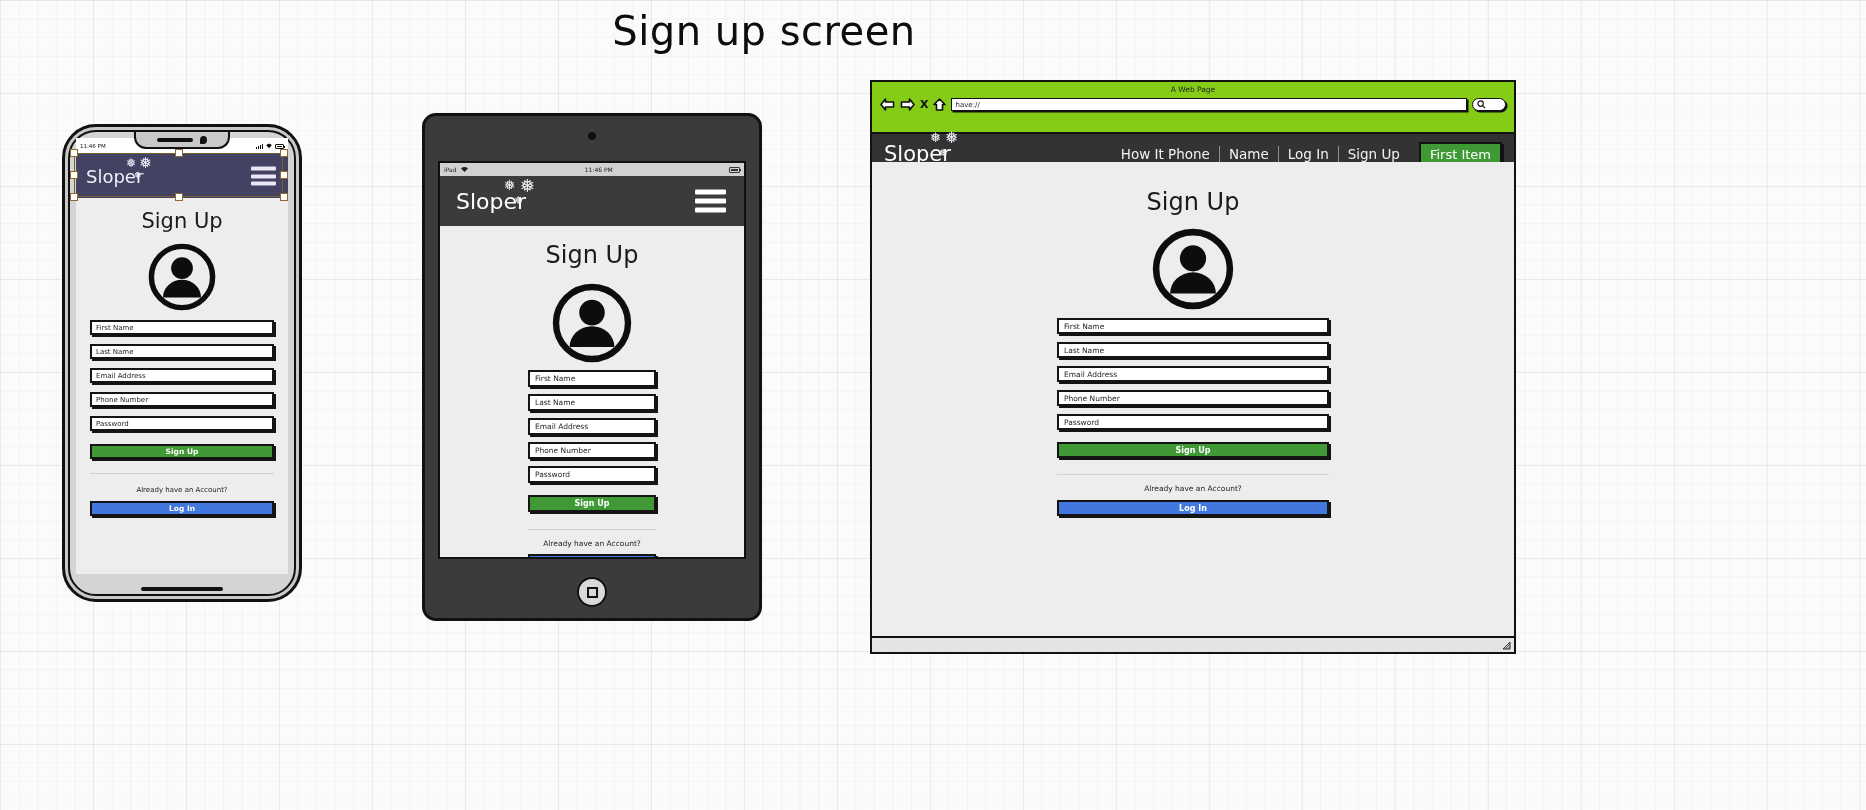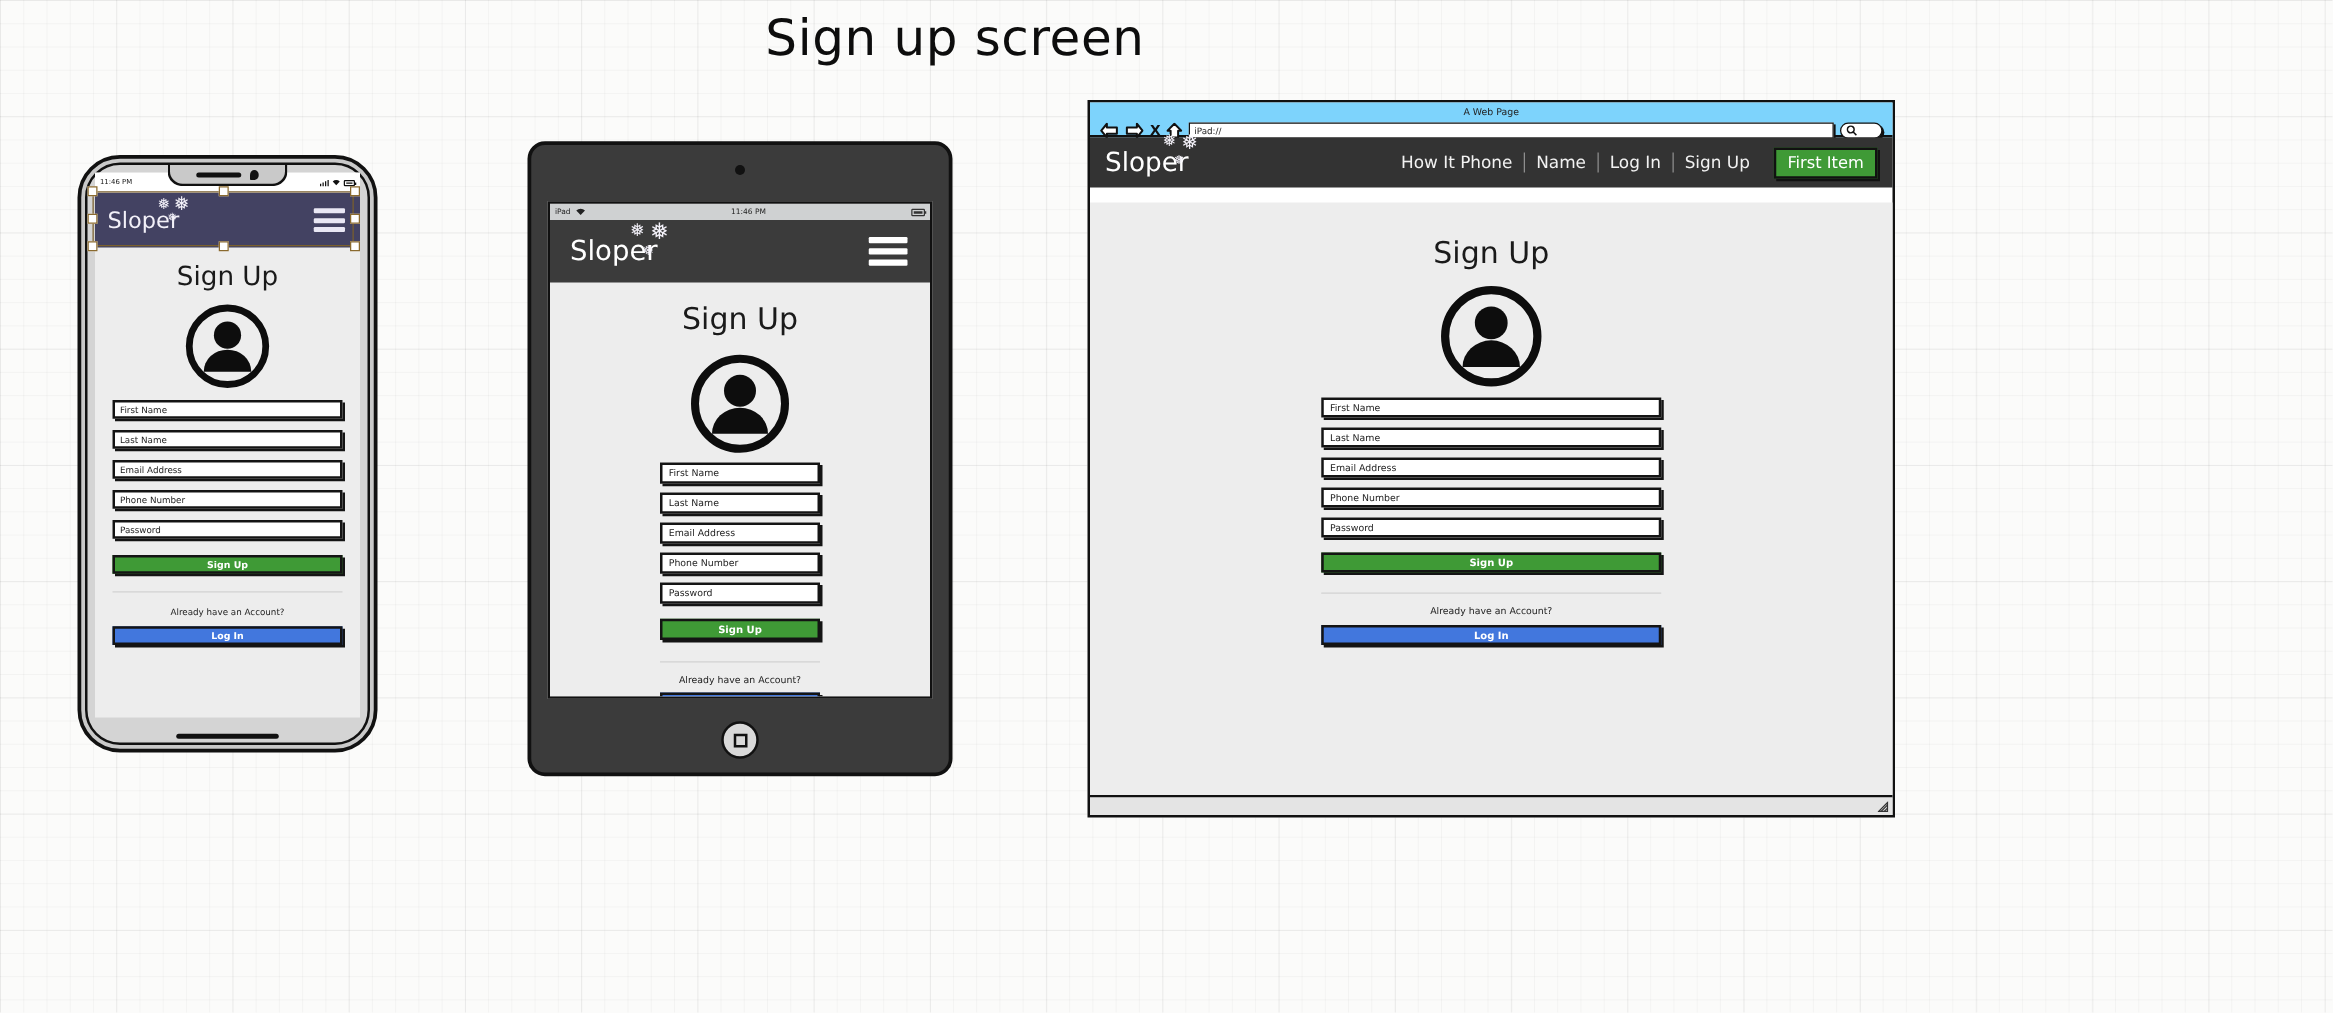--- a/index.html
+++ b/index.html
@@ -271,22 +271,22 @@
 
   
   #browser-mockup {
     position: absolute;
     left: 870px; top: 80px;
     width: 646px; height: 574px;
     background: #ffffff;
     border: 2.5px solid #111;
   }
   .browser-chrome {
-    height: 28px;
-    background: #7dd3fc;
+    height: 52px;
+    background: #84cc16;
     border-bottom: 2.5px solid #111;
     position: relative;
   }
   .chrome-title {
     position: absolute; left: 0; top: 3px; width: 100%;
     text-align: center; font-size: 7.5px; color: #222;
     font-family: "DejaVu Sans", sans-serif;
   }
   .chrome-row {
     position: absolute; left: 8px; right: 8px; top: 16px;
@@ -522,21 +522,21 @@
           <svg width="15" height="13" viewBox="0 0 15 13">
             <path d="M9.5 1 L14 6.5 L9.5 12 L9.5 9 L1.5 9 L1.5 4 L9.5 4 Z" fill="#fff" stroke="#111" stroke-width="1.6" stroke-linejoin="round"></path>
           </svg>
         </span>
         <span class="chrome-icon" style="font-size:11px; font-weight:bold; color:#111; line-height:1;">X</span>
         <span class="chrome-icon">
           <svg width="13" height="13" viewBox="0 0 13 13">
             <path d="M6.5 1 L12 6.5 L9.5 6.5 L9.5 12 L3.5 12 L3.5 6.5 L1 6.5 Z" fill="#fff" stroke="#111" stroke-width="1.6" stroke-linejoin="round"></path>
           </svg>
         </span>
-        <span class="url-bar">iPad://</span>
+        <span class="url-bar">have://</span>
         <span class="search-pill">
           <svg width="9" height="9" viewBox="0 0 10 10">
             <circle cx="4" cy="4" r="3" fill="none" stroke="#111" stroke-width="1.3"></circle>
             <line x1="6.2" y1="6.2" x2="9" y2="9" stroke="#111" stroke-width="1.3"></line>
           </svg>
         </span>
       </div>
     </div>
 
     <div class="navbar" id="browser-navbar">

